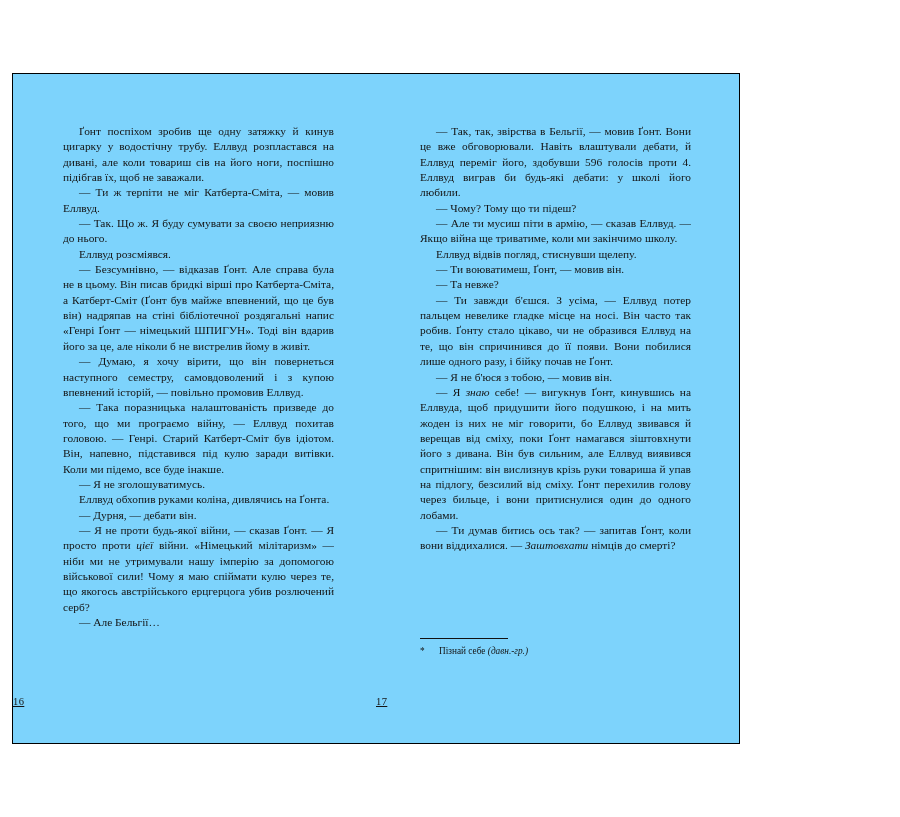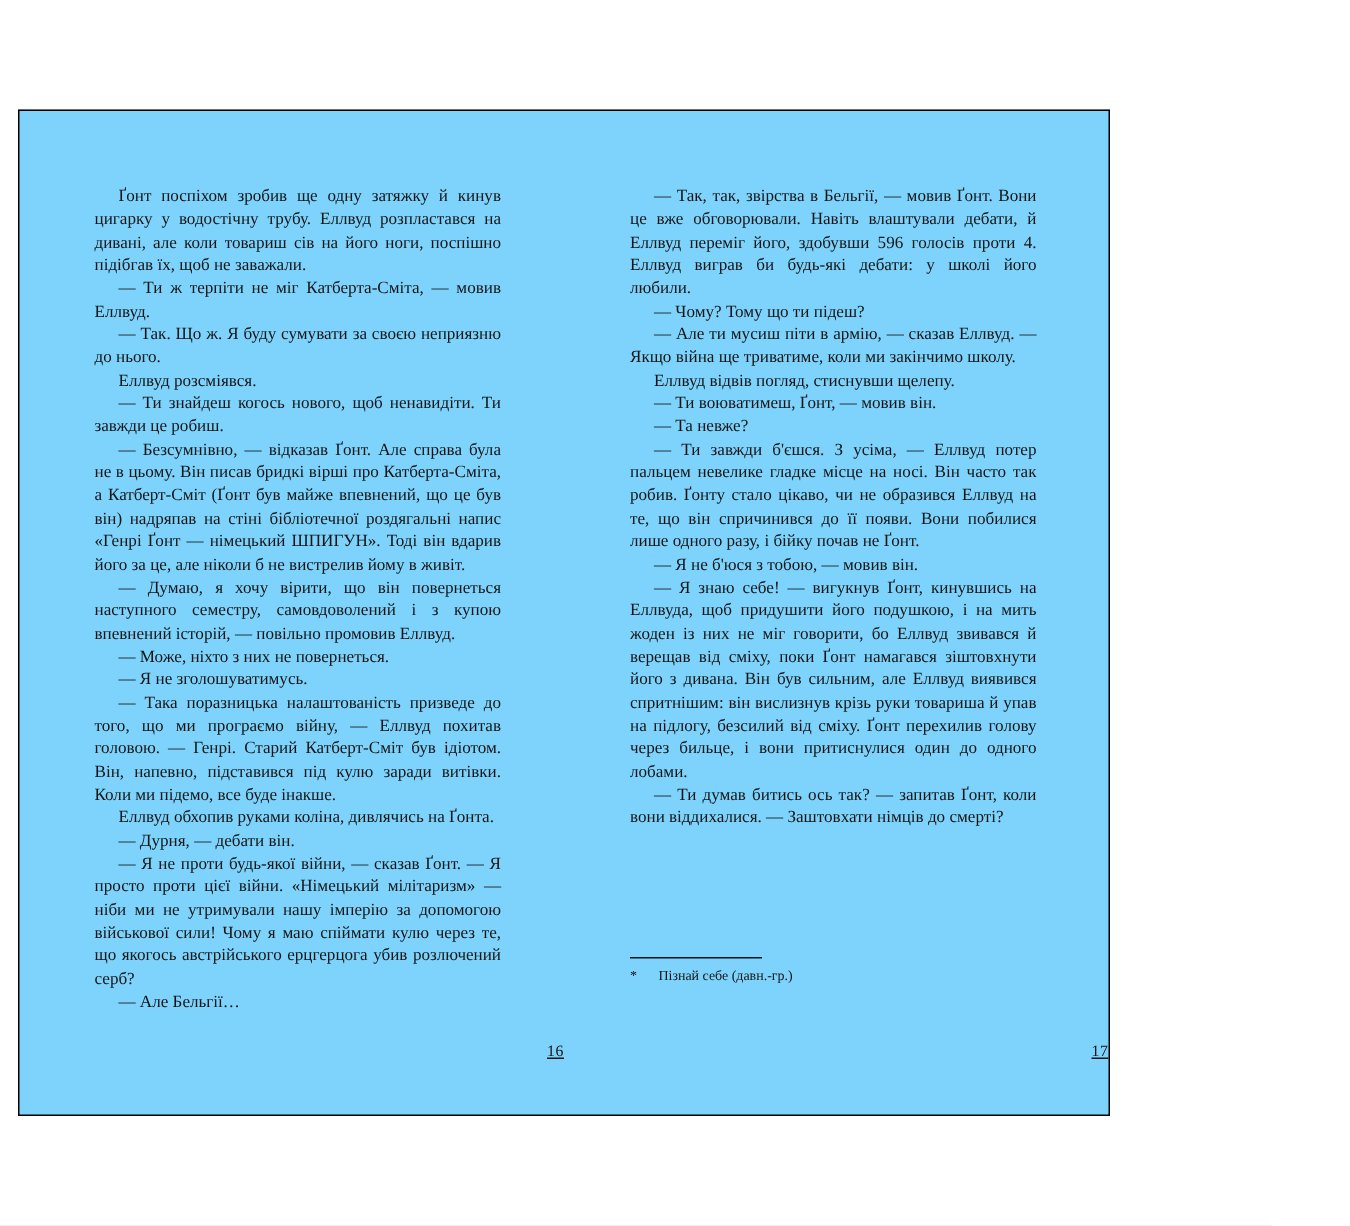--- a/index.html
+++ b/index.html
@@ -44,20 +44,21 @@
     color: #141414;
   }
   .page-body p {
     margin: 0;
     text-indent: 16px;
   }
   .page-body p.dlg {
     text-indent: 16px;
   }
   em, .ital {
+    font-style: italic;
   }
   .greek {
     font-style: italic;
     font-family: "DejaVu Serif", "Liberation Serif", serif;
   }
   sup.fn {
     font-size: 8px;
     vertical-align: super;
     line-height: 0;
   }
@@ -84,45 +85,43 @@
   .footnote-mark {
     width: 7px;
     flex: 0 0 auto;
   }
 
   .folio {
     position: absolute;
     bottom: 36px;
     left: 0;
     right: 0;
-    text-align: right;
+    text-align: left;
     font-size: 10.5px;
     color: #141414;
     letter-spacing: 0.4px;
     text-decoration: underline;
   }
 </style>
 </head>
 <body>
 
 <div class="book-spread">
 
   <div class="page page-left">
     <div class="page-body">
 
       <p>Ґонт поспіхом зробив ще одну затяжку й кинув цигарку у водостічну трубу. Еллвуд розпластався на дивані, але коли товариш сів на його ноги, поспішно підібгав їх, щоб не заважали.</p>
       <p class="dlg">— Ти ж терпіти не міг Катберта-Сміта, — мовив Еллвуд.</p>
       <p class="dlg">— Так. Що ж. Я буду сумувати за своєю неприязню до нього.</p>
       <p>Еллвуд розсміявся.</p>
-      <p class="dlg">— Ти знайдеш когось нового, щоб ненавидіти. Ти завжди це робиш.</p>
       <p class="dlg">— Безсумнівно, — відказав Ґонт. Але справа була не в цьому. Він писав бридкі вірші про Катберта-Сміта, а Катберт-Сміт (Ґонт був майже впевнений, що це був він) надряпав на стіні бібліотечної роздягальні напис «Генрі Ґонт — німецький ШПИГУН». Тоді він вдарив його за це, але ніколи б не вистрелив йому в живіт.</p>
       <p class="dlg">— Думаю, я хочу вірити, що він повернеться наступного семестру, самовдоволений і з купою впевнений історій, — повільно промовив Еллвуд.</p>
-      <p class="dlg">— Може, ніхто з них не повернеться.</p>
+      <p class="dlg">— Така поразницька налаштованість призведе до того, що ми програємо війну, — Еллвуд похитав головою. — Генрі. Старий Катберт-Сміт був ідіотом. Він, напевно, підставився під кулю заради витівки. Коли ми підемо, все буде інакше.</p>
       <p class="dlg">— Я не зголошуватимусь.</p>
-      <p class="dlg">— Така поразницька налаштованість призведе до того, що ми програємо війну, — Еллвуд похитав головою. — Генрі. Старий Катберт-Сміт був ідіотом. Він, напевно, підставився під кулю заради витівки. Коли ми підемо, все буде інакше.</p>
       <p>Еллвуд обхопив руками коліна, дивлячись на Ґонта.</p>
       <p class="dlg">— Дурня, — дебати він.</p>
       <p class="dlg"><span></span><span id="left-militarism">— Я не проти будь-якої війни, — сказав Ґонт. — Я просто проти <span class="ital">цієї</span> війни. «Німецький мілітаризм» — ніби ми не утримували нашу імперію за допомогою військової сили! Чому я маю спіймати кулю через те, що якогось австрійського ерцгерцога убив розлючений серб?</span></p>
       <p class="dlg">— Але Бельгії…</p>
 
     </div>
     <div class="folio">16</div>
   </div>
 
   <div class="page page-right">

